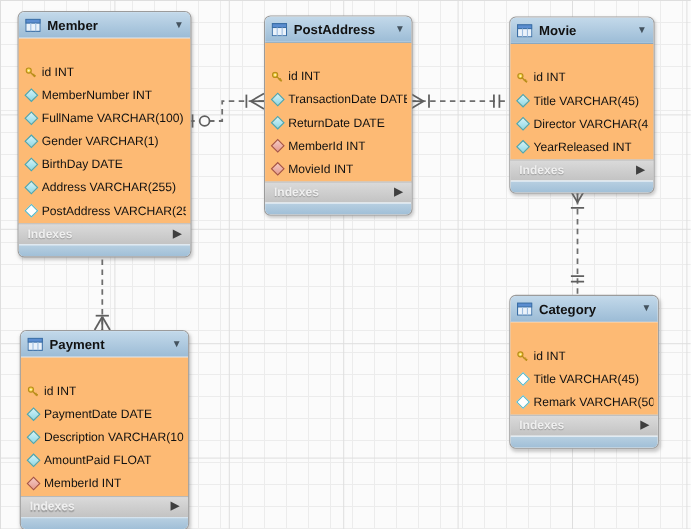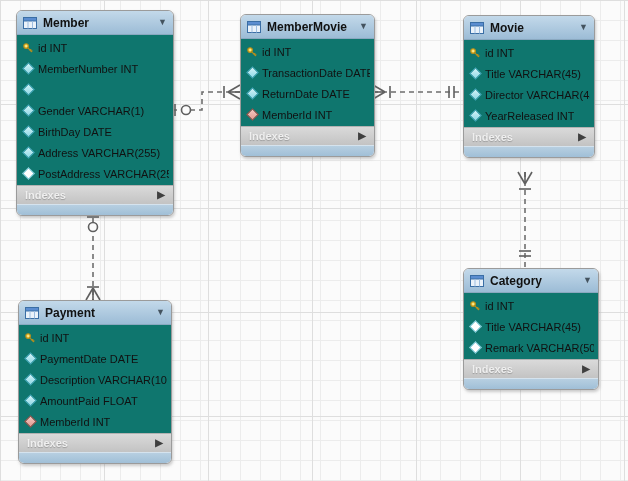--- a/index.html
+++ b/index.html
@@ -29,21 +29,21 @@
     font-size:11px;color:#111;
   }
   .hdr{
     height:23px;display:flex;align-items:center;gap:6px;padding:0 6px;
     background:linear-gradient(#c3d9ea,#9cbcd6);
     border-bottom:1px solid #8aa8c0;border-radius:5px 5px 0 0;
     font-weight:bold;font-size:12px;cursor:default;
   }
   .hdr-arrow{margin-left:auto;color:#44535f;font-size:9px;line-height:1;}
   .ticon svg{display:block;}
-  .rows{padding:2px 0 1px 0;background:#0f766e;}
+  .rows{padding:20px 0 1px 0;background:#fdba74;}
   .row{height:21px;display:flex;align-items:center;padding:0 4px 0 5px;gap:4px;white-space:nowrap;}
   .cicon{width:12px;display:flex;justify-content:center;align-items:center;flex:0 0 12px;}
   .diamond{width:7px;height:7px;transform:rotate(45deg);border:1px solid;display:block;}
   .diamond.diamond-filled{background:linear-gradient(135deg,#d3f2f7,#8fd9e6);border-color:#44a8ba;}
   .diamond.diamond-open{background:#ffffff;border-color:#57b7c6;}
   .diamond.diamond-red{background:linear-gradient(135deg,#f4c8c2,#e49b91);border-color:#a3524a;}
   .ctext{overflow:hidden;}
   .idx{
     height:18px;display:flex;align-items:center;padding:0 8px;
     background:linear-gradient(#dadada,#c3c3c3);
@@ -126,20 +126,21 @@
           <div class="row">
     <span class="cicon">
               <span class="diamond diamond-filled"></span>
             </span>
     <span class="ctext">MemberNumber INT</span>
   </div>
           <div class="row">
     <span class="cicon">
               <span class="diamond diamond-filled"></span>
             </span>
+    <span class="ctext">FullName VARCHAR(100)</span>
   </div>
           <div class="row">
     <span class="cicon">
               <span class="diamond diamond-filled"></span>
             </span>
     <span class="ctext">Gender VARCHAR(1)</span>
   </div>
           <div class="row">
     <span class="cicon">
               <span class="diamond diamond-filled"></span>
@@ -168,21 +169,21 @@
       <div class="table" style="left: 240px; top: 14px; width: 133px;">
     <div class="hdr">
       <span class="ticon">
         <svg width="14" height="12" viewBox="0 0 14 12">
           <rect x="0.5" y="0.5" width="13" height="11" fill="#eaf2fa" stroke="#3a6ea5"></rect>
           <rect x="0.5" y="0.5" width="13" height="3.5" fill="#5b8dd0" stroke="#3a6ea5"></rect>
           <line x1="5" y1="4" x2="5" y2="11.5" stroke="#9dbde0" stroke-width="1"></line>
           <line x1="9.5" y1="4" x2="9.5" y2="11.5" stroke="#9dbde0" stroke-width="1"></line>
         </svg>
       </span>
-      <span class="tname">MemberMovie</span>
+      <span class="tname">PostAddress</span>
       <span class="hdr-arrow">▼</span>
     </div>
     <div class="rows">
           <div class="row">
     <span class="cicon">
               <svg width="10" height="10" viewBox="0 0 10 10">
                 <circle cx="3.1" cy="3.1" r="2.3" fill="#f7d64a" stroke="#b98e1a" stroke-width="1.1"></circle>
                 <circle cx="3.1" cy="3.1" r="0.8" fill="#fdf3c9"></circle>
                 <path d="M4.6 4.6 L8.6 8.6 M6.4 6.8 l1.5 -0.2 M7.6 8 l1.4 -0.2" stroke="#b98e1a" stroke-width="1.2" fill="none" stroke-linecap="round"></path>
               </svg>
@@ -199,20 +200,26 @@
     <span class="cicon">
               <span class="diamond diamond-filled"></span>
             </span>
     <span class="ctext">ReturnDate DATE</span>
   </div>
           <div class="row">
     <span class="cicon">
               <span class="diamond diamond-red"></span>
             </span>
     <span class="ctext">MemberId INT</span>
+  </div>
+          <div class="row">
+    <span class="cicon">
+              <span class="diamond diamond-red"></span>
+            </span>
+    <span class="ctext">MovieId INT</span>
   </div>
         </div>
     <div class="idx">
       <span class="idx-label">Indexes</span>
       <span class="idx-arrow">▶</span>
     </div>
     <div class="foot"></div>
   </div>
       <div class="table" style="left: 463px; top: 15px; width: 130px;">
     <div class="hdr">

